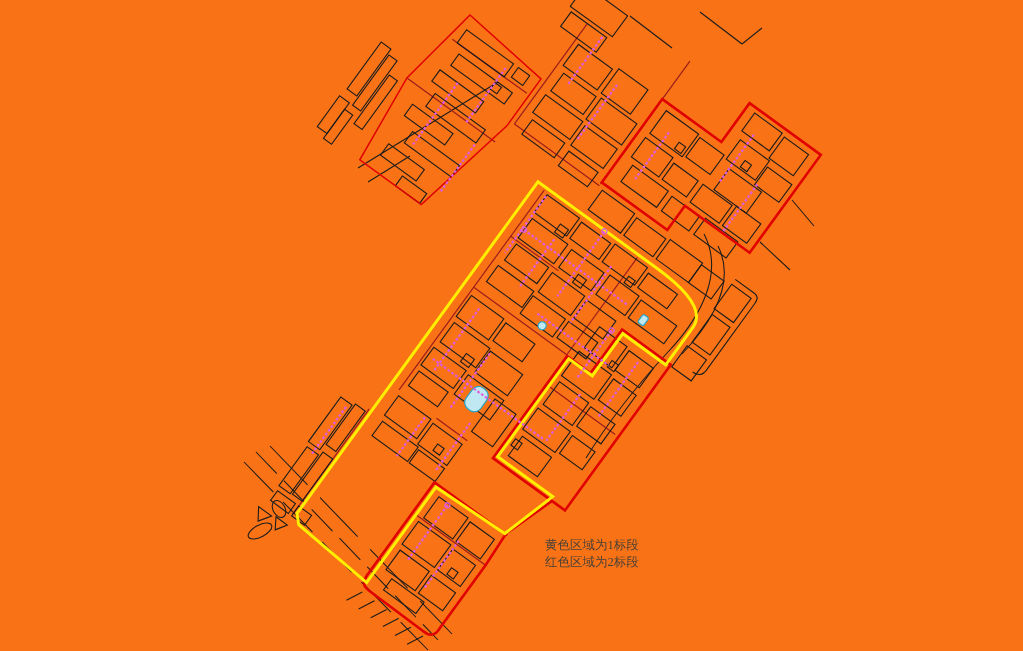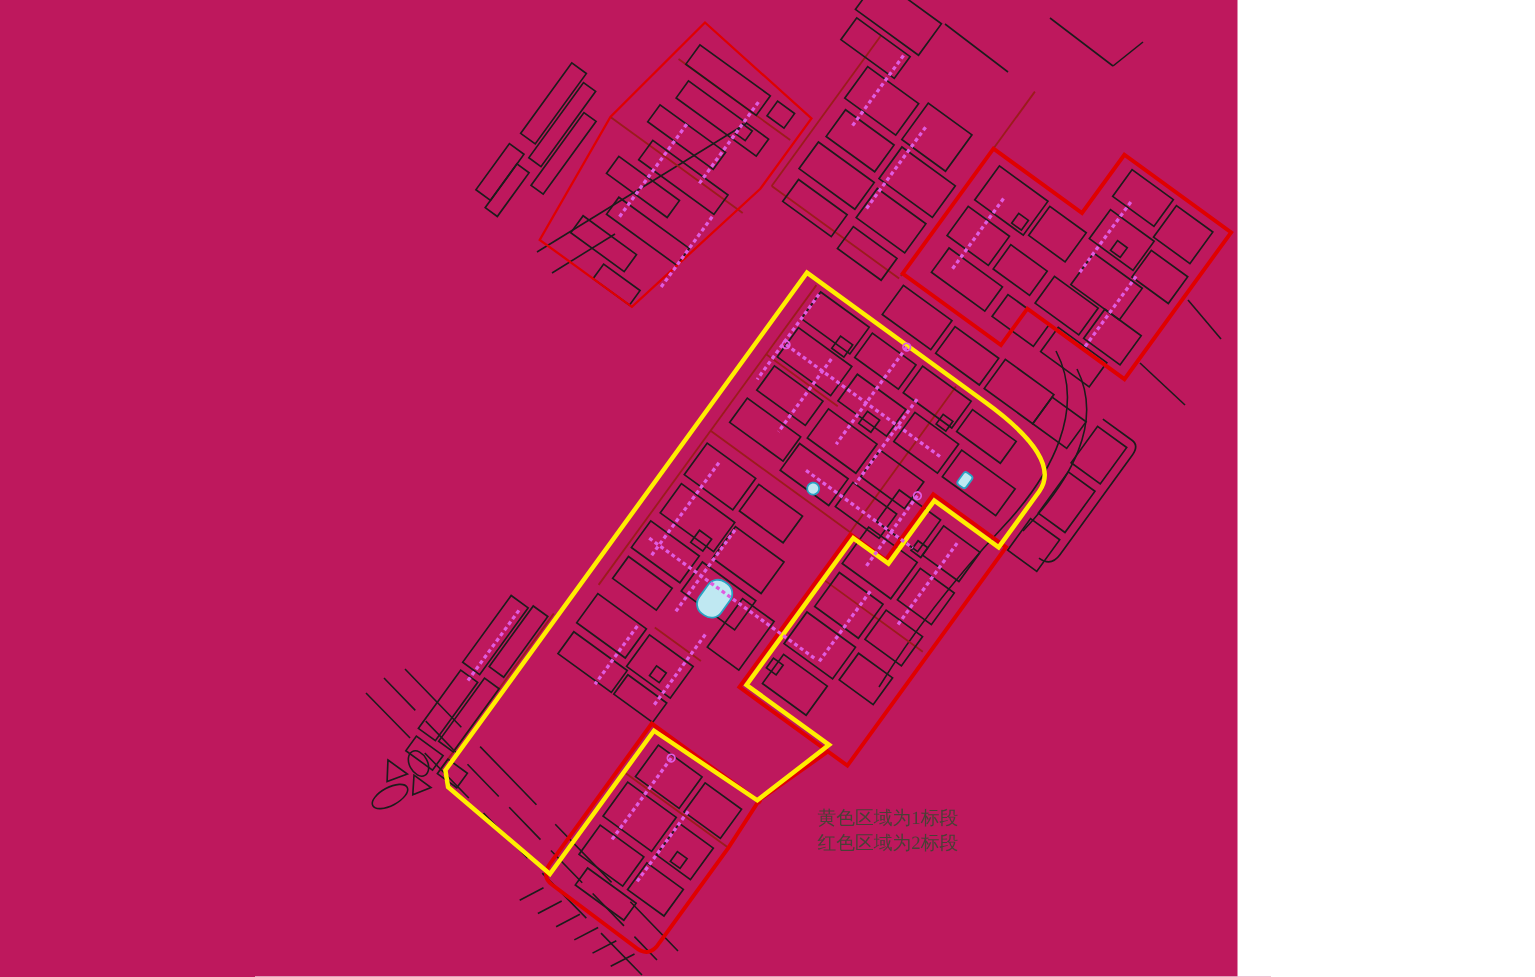--- a/index.html
+++ b/index.html
@@ -1,16 +1,16 @@
 <!DOCTYPE html>
 <html><head>
 <meta charset="utf-8">
 <style>
   html,body{margin:0;padding:0;background:#fff;}
-  .stage{position:relative;width:825px;height:651px;background:#be185d;overflow:hidden;
+  .stage{position:relative;width:1023px;height:651px;background:#f97316;overflow:hidden;
          font-family:"Liberation Sans",sans-serif;}
   svg{position:absolute;left:0;top:0;}
   .bld{fill:none;stroke:var(--ink,#1c1c1c);stroke-width:1.1;}
   .blk{fill:none;stroke:var(--ink,#1c1c1c);stroke-width:1.1;}
   .road{fill:none;stroke:var(--ink,#1c1c1c);stroke-width:1.05;}
   .dark{fill:none;stroke:var(--darkred,#9b1c1c);stroke-width:1.2;}
   .redthin{fill:none;stroke:var(--red,#e00000);stroke-width:1.5;}
   .redthick{fill:none;stroke:var(--red,#e00000);stroke-width:2.6;}
   .yellow{fill:none;stroke:var(--yellow,#ffee00);stroke-width:3;}
   .mag{fill:none;stroke:var(--magenta,#e05ce0);stroke-width:2.2;stroke-dasharray:2.6,2;}

